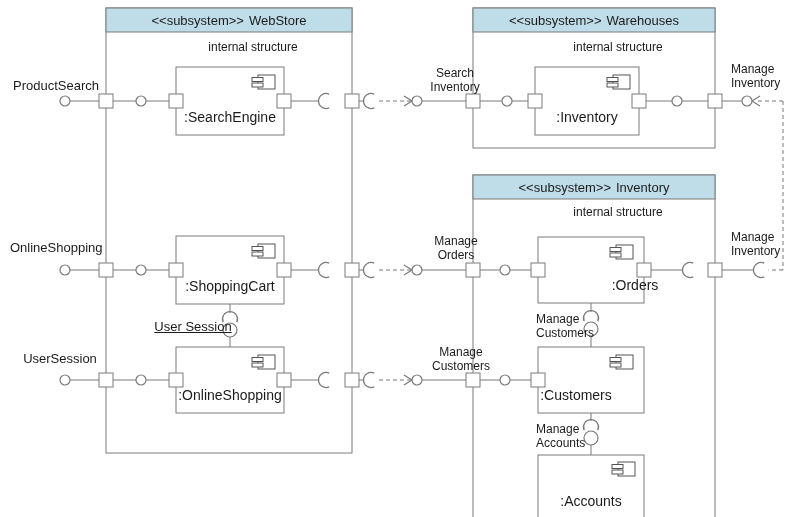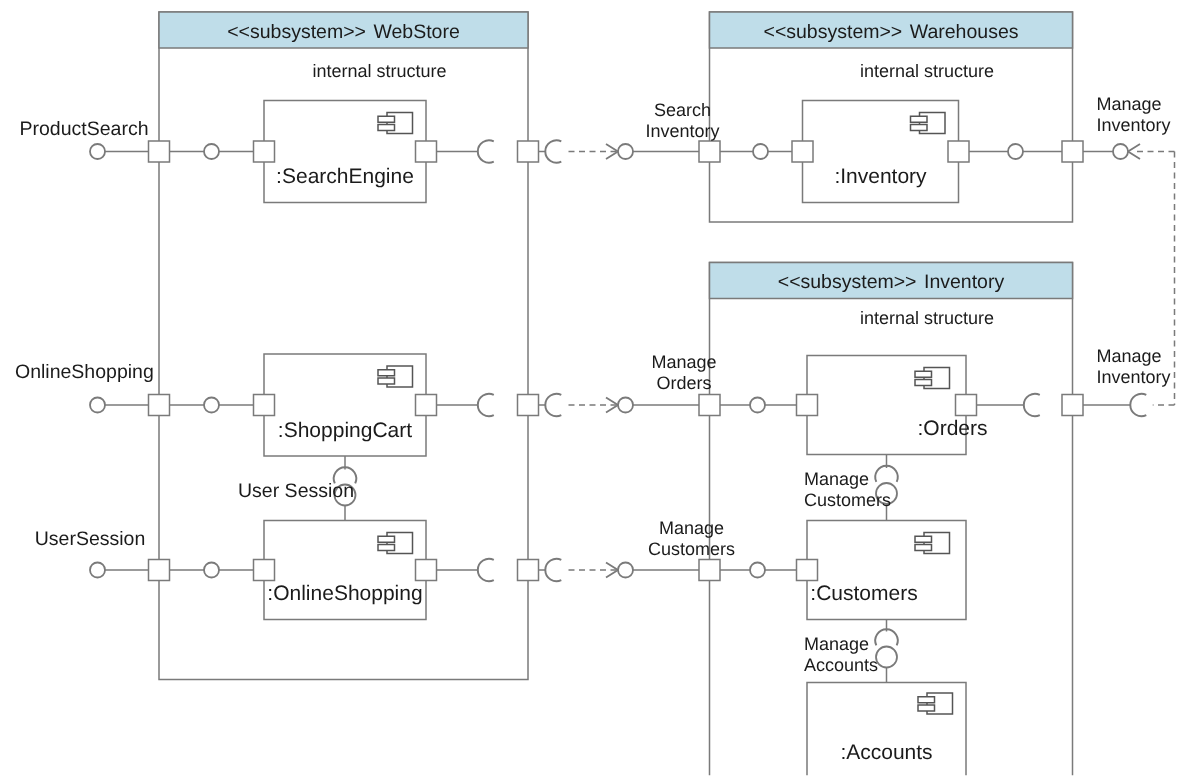--- a/index.html
+++ b/index.html
@@ -3,21 +3,21 @@
 <meta charset="utf-8">
 <style>
   html,body{margin:0;padding:0;background:#ffffff;}
   #canvas{
     position:relative;width:800px;height:517px;background:#ffffff;overflow:hidden;
     font-family:"Liberation Sans","DejaVu Sans",sans-serif;color:#1b1b1b;
   }
   #shapes{position:absolute;left:0;top:0;}
   .txt{position:absolute;line-height:14px;font-size:12px;white-space:pre-line;padding-left:24px;}
   .c{text-align:center;}
-  .r{text-align:right;}
+  .r{text-align:center;text-decoration:underline;}
   .hdr-txt{
     position:absolute;height:24px;display:flex;align-items:center;justify-content:center;
     gap:5px;font-size:13px;white-space:nowrap;border-radius:12px;
   }
   .hdr-txt .nm{font-weight:normal;}
   .cname{position:absolute;text-align:center;font-size:14px;line-height:15px;}
   .ifc{position:absolute;text-align:center;font-size:13px;line-height:15px;}
 </style>
 </head>
 <body>

